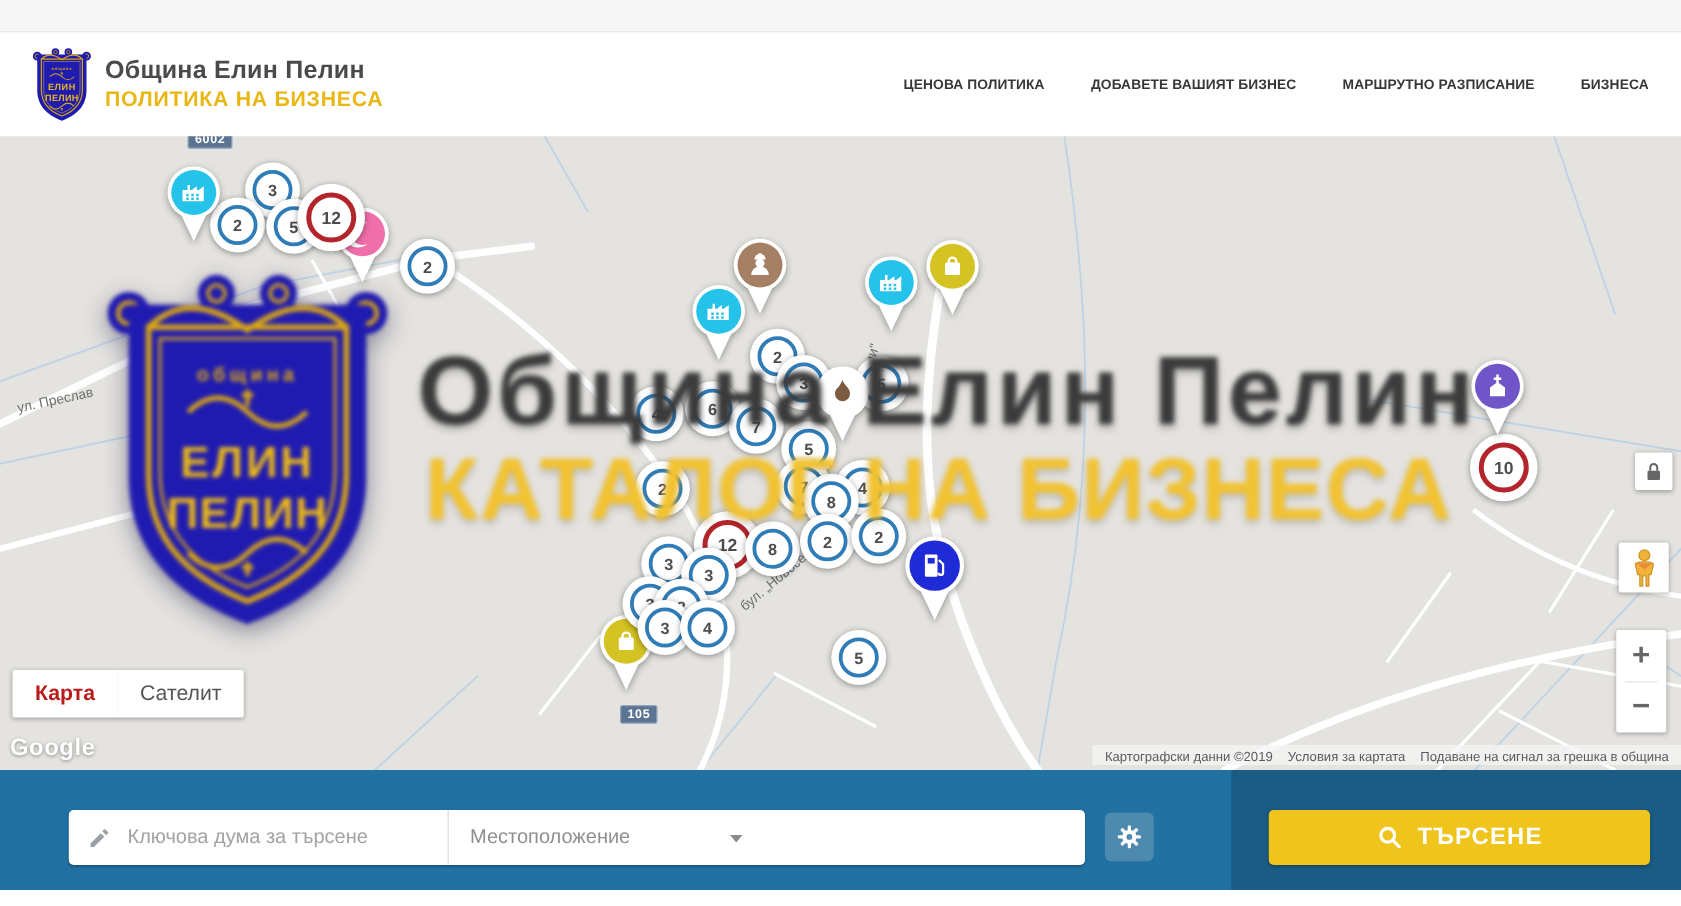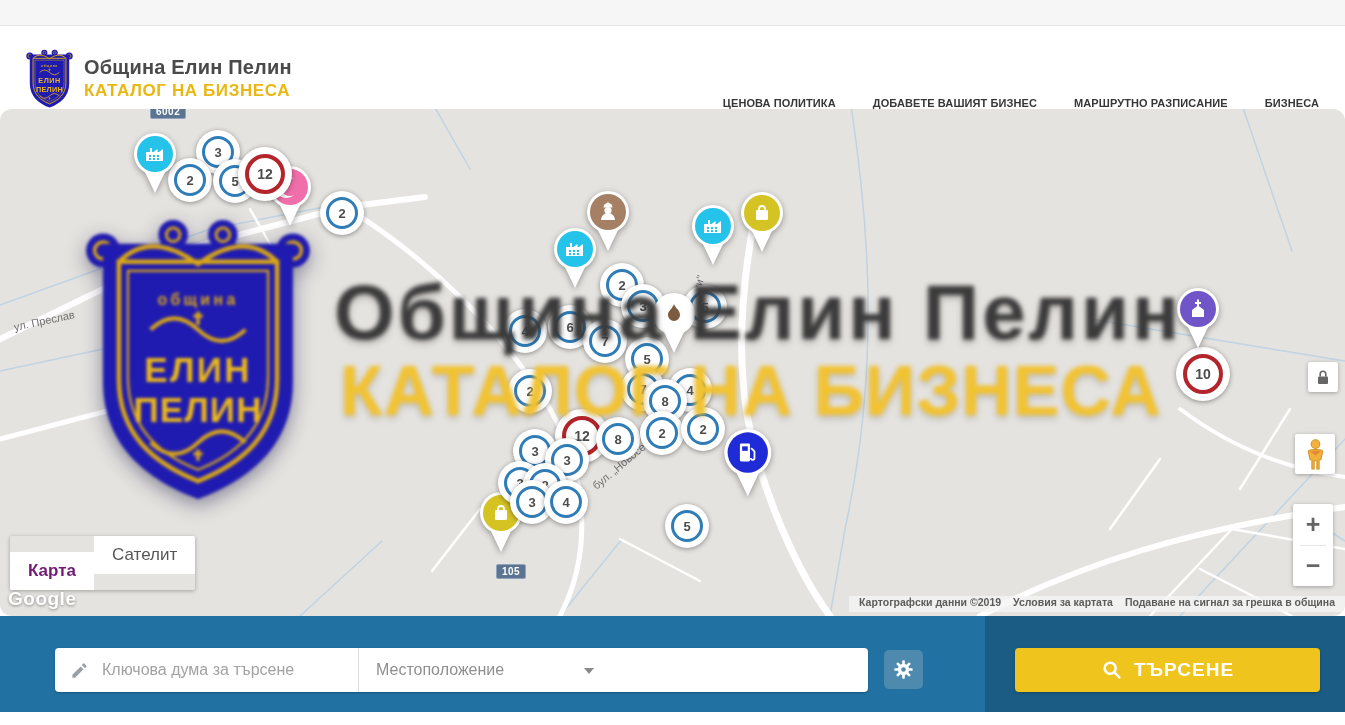--- a/index.html
+++ b/index.html
@@ -3,28 +3,28 @@
 <meta charset="utf-8">
 <style>
   * { box-sizing: border-box; }
   html,body { margin:0; padding:0; }
   body {
     width:1345px; height:725px; overflow:hidden; background:#fff;
     font-family:"Liberation Sans","DejaVu Sans",sans-serif;
   }
   
   .topstrip { height:26px; background:#f6f6f6; border-bottom:1px solid #e4e4e4; }
-  .header { height:83px; display:flex; align-items:flex-end; padding:0 26px; background:#fff; }
+  .header { height:83px; display:flex; align-items:center; padding:0 26px; background:#fff; }
   .brand { display:flex; align-items:center; gap:11px; cursor:pointer; }
   .brand-text .t1 { font-size:20px; font-weight:bold; color:#4a4a4a; letter-spacing:.2px; }
   .brand-text .t2 { font-size:17px; font-weight:bold; color:#e9b713; letter-spacing:.6px; margin-top:2px; }
   .nav { margin-left:auto; display:flex; gap:37px; }
   .nav a { font-size:11px; font-weight:bold; color:#373737; text-decoration:none; letter-spacing:.1px; white-space:nowrap; }
   
-  .map { position:relative; width:1345px; height:507px; background:#e5e3df; overflow:hidden; cursor:grab;border-radius:12px; }
+  .map { position:relative; width:1345px; height:507px; background:#e5e3df; overflow:hidden; cursor:grab; }
   .roads { position:absolute; left:0; top:0; z-index:0; }
   .roadbadge { position:absolute; background:#5b7491; color:#fff; font-size:10px; font-weight:bold;
     padding:1px 5px; border-radius:2px; border:1px solid #8fa3bd; z-index:1; letter-spacing:.5px; }
   .streetlabel { position:absolute; color:#6f6f6f; font-size:11px; z-index:1; white-space:nowrap; transform-origin:left center; }
   .cluster { position:absolute; border-radius:50%; background:#fff; z-index:2;
     box-shadow:0 1px 5px rgba(0,0,0,.4); display:flex; align-items:center; justify-content:center; }
   .cluster.small { width:44px; height:44px; }
   .cluster.big { width:54px; height:54px; }
   .cluster .ring { border-radius:50%; display:flex; align-items:center; justify-content:center;
     font-weight:bold; color:#4d4d4d; background:#fff; }
@@ -37,26 +37,26 @@
   .watermark { position:absolute; inset:0; z-index:5; pointer-events:none; }
   .wm-crest { position:absolute; left:85px; top:103px; filter:blur(1.6px) drop-shadow(0 6px 10px rgba(10,10,60,.45)); }
   .wm1 { position:absolute; left:334px; top:158px; font-size:78px; font-weight:bold; color:#3b3b3b;
     letter-spacing:3px; filter:blur(2.2px); white-space:nowrap; text-shadow:0 3px 6px rgba(0,0,0,.25); }
   .wm2 { position:absolute; left:340px; top:242px; font-size:70px; font-weight:bold; color:#f2c230;
     letter-spacing:1px; filter:blur(2.2px); white-space:nowrap; text-shadow:0 3px 6px rgba(0,0,0,.2); }
   
   .maptype { position:absolute; left:10px; top:427px; display:flex; border-radius:2px; overflow:hidden;
     box-shadow:0 1px 4px rgba(0,0,0,.3); z-index:6; }
   .maptype button { height:38px; background:#fff; border:none; font-size:17px; padding:0 18px; cursor:pointer; font-family:inherit; }
-  .mt-map { font-weight:bold; color:#701a75;margin-top:16px; }
+  .mt-map { font-weight:bold; color:#b91c1c; }
   .mt-sat { color:#565656; border-left:1px solid #ececec; }
   .google-logo { position:absolute; left:8px; top:479px; color:#fff; font-size:19px; font-weight:bold;
     letter-spacing:.5px; text-shadow:0 1px 3px rgba(0,0,0,.4); z-index:6; cursor:pointer; }
   .attribution { position:absolute; right:0; top:487px; height:16px; background:rgba(245,245,245,.78);
-    display:flex; align-items:flex-start; font-size:10.5px; color:#5c5c5c; z-index:6; padding:0 4px;font-weight:bold; }
+    display:flex; align-items:flex-end; font-size:10.5px; color:#5c5c5c; z-index:6; padding:0 4px; }
   .attribution span, .attribution a { padding:0 6px; color:#5c5c5c; text-decoration:none; white-space:nowrap; }
   .ctl { position:absolute; background:#fff; border:none; box-shadow:0 1px 4px rgba(0,0,0,.3); z-index:6;
     display:flex; align-items:center; justify-content:center; cursor:pointer; border-radius:2px; }
   .ctl-lock { left:1308px; top:253px; width:30px; height:30px; }
   .ctl-pegman { left:1295px; top:325px; width:40px; height:40px; }
   .ctl-zoom { position:absolute; left:1293px; top:395px; width:40px; height:82px; background:#fff; border-radius:2px;
     box-shadow:0 1px 4px rgba(0,0,0,.3); z-index:6; display:flex; flex-direction:column; }
   .ctl-zoom button { flex:1; border:none; background:none; font-size:25px; color:#666; font-weight:bold;
     cursor:pointer; line-height:1; font-family:inherit; }
   .ctl-zoom .zdiv { height:1px; background:#e6e6e6; margin:0 7px; }
@@ -108,21 +108,21 @@
 
 <div class="topstrip"></div>
 
 <header class="header">
   <div class="brand">
     <svg width="47" height="61" viewBox="0 0 200 260">
         <use href="#crest"></use>
       </svg>
     <div class="brand-text">
       <div class="t1">Община Елин Пелин</div>
-      <div class="t2">КАТАЛОГ НА БИЗНЕСА</div>
+      <div class="t2">ПОЛИТИКА НА БИЗНЕСА</div>
     </div>
   </div>
   <nav class="nav">
     <a href="#">ЦЕНОВА ПОЛИТИКА</a>
     <a href="#">ДОБАВЕТЕ ВАШИЯТ БИЗНЕС</a>
     <a href="#">МАРШРУТНО РАЗПИСАНИЕ</a>
     <a href="#">БИЗНЕСА</a>
   </nav>
 </header>
 

